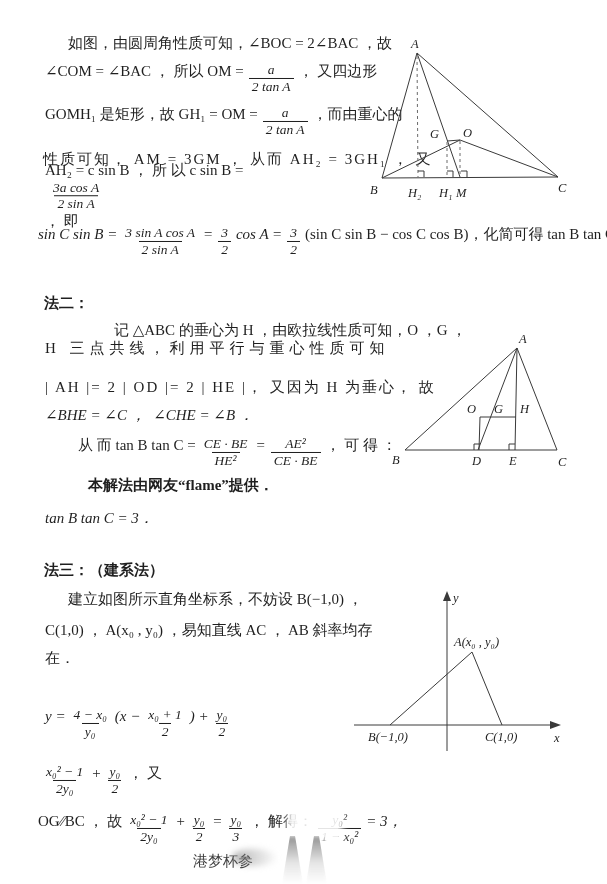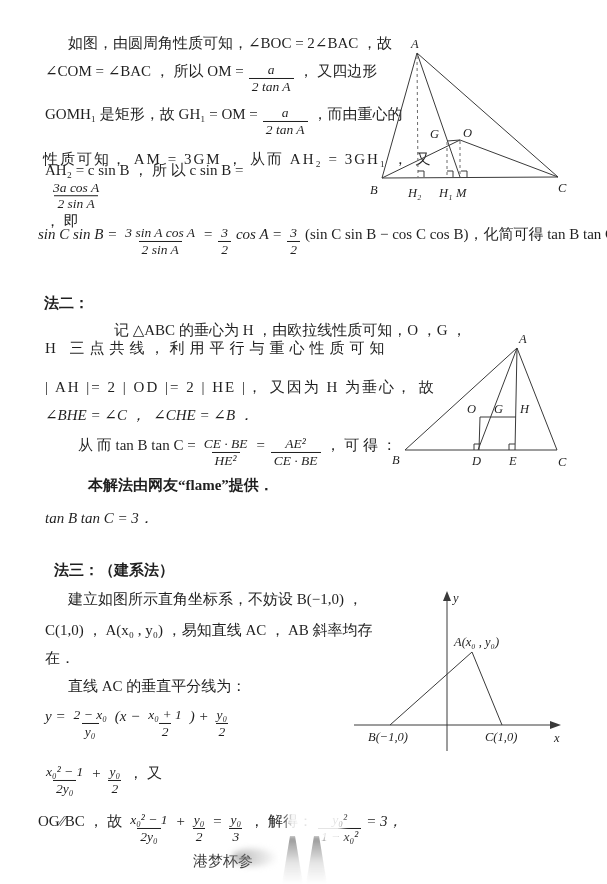--- a/index.html
+++ b/index.html
@@ -123,44 +123,41 @@
   </div>
 
   <div class="line" style="left:45px;top:489px;margin-top:29px;">
     <span class="math">tan B tan C = 3．</span>
   </div>
 
   <div class="line b" style="left:68px;top:485px;margin-left:20px;">
     <span class="txt">本解法由网友“flame”提供．</span>
   </div>
 
-  <div class="line b" style="left:54px;top:570px;">
+  <div class="line b" style="left:44px;top:570px;">
     <span class="txt">法三：（建系法）</span>
   </div>
 
   <div class="line" style="left:68px;top:599px;">
     <span class="txt">建立如图所示直角坐标系，不妨设 B(−1,0) ，</span>
   </div>
 
   <div class="line" style="left:45px;top:630px;">
     <span class="txt">C(1,0) ， A(x₀ , y₀) ，易知直线 AC ， AB 斜率均存</span>
   </div>
 
   <div class="line" style="left:45px;top:658px;">
     <span class="txt">在．</span>
   </div>
 
-  <div class="line" style="left:68px;top:686px;">
-    <span class="txt">直线 AC 的垂直平分线为：</span>
-  </div>
 
   <div class="line" style="left:45px;top:723px;">
     <span class="math">y =</span>
     <span class="frac">
-      <span class="num">2 − x₀</span>
+      <span class="num">4 − x₀</span>
       <span class="den">y₀</span>
     </span>
     <span class="math">(x −</span>
     <span class="frac">
       <span class="num">x₀ + 1</span>
       <span class="den">2</span>
     </span>
     <span class="math">) +</span>
     <span class="frac">
       <span class="num">y₀</span>

